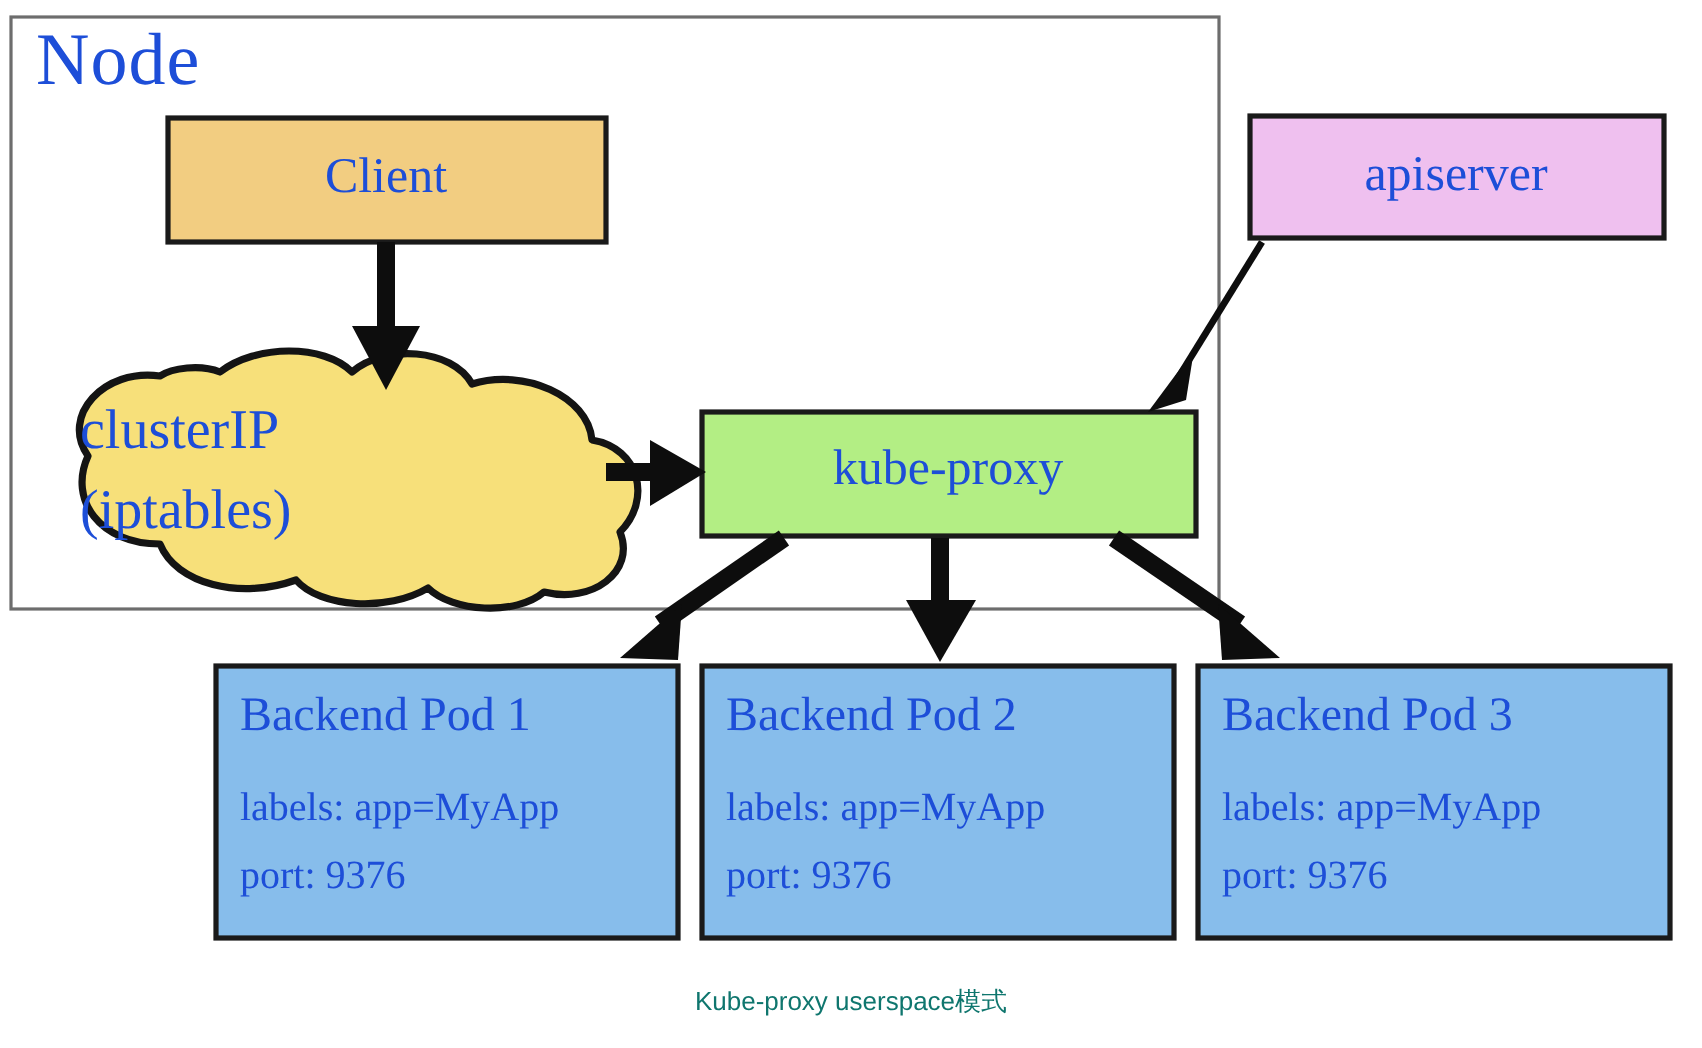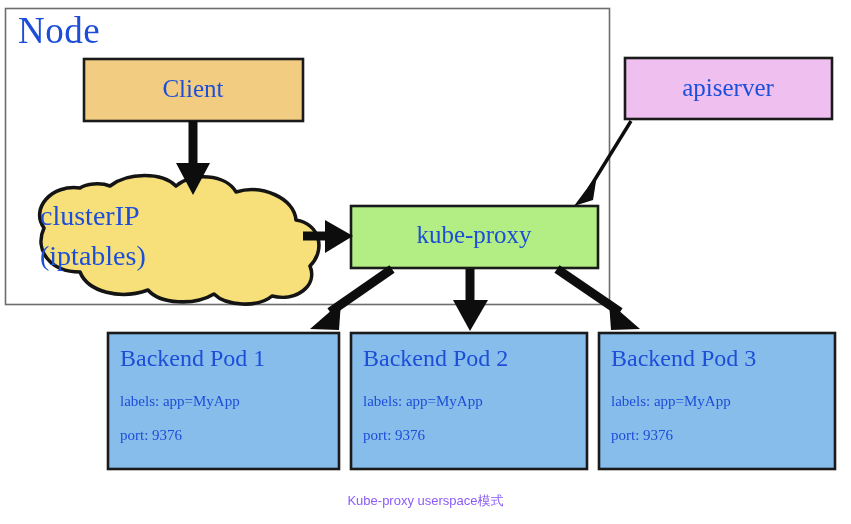--- a/index.html
+++ b/index.html
@@ -69,31 +69,31 @@
     line-height: 1.42;
   }
   .cloud-label span {
     display: block;
   }
   .pod-title {
     font-size: 24px;
     text-align: left;
   }
   .pod-line {
-    font-size: 15px;
+    font-size: 20px;
     text-align: left;
   }
   .caption {
     left: 0;
     top: 494px;
     width: 851px;
     text-align: center;
     font-family: "Liberation Sans", "DejaVu Sans", sans-serif;
     font-size: 13px;
-    color: #8b5cf6;
+    color: #0f766e;
   }
 </style>
 </head>
 <body>
 
 <div id="canvas">
 
   <svg id="diagram-svg" viewBox="0 0 851 524" xmlns="http://www.w3.org/2000/svg">
 
     <rect x="5.5" y="8.5" width="604" height="296" fill="#ffffff" stroke="#6d6d6d" stroke-width="1.6"></rect>

